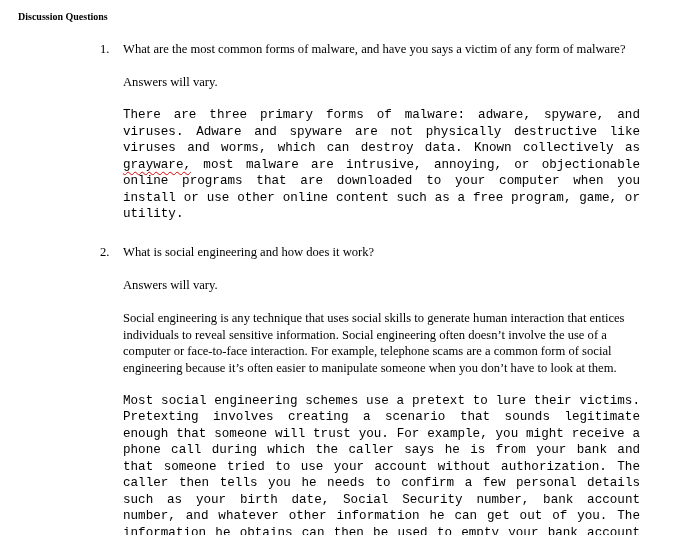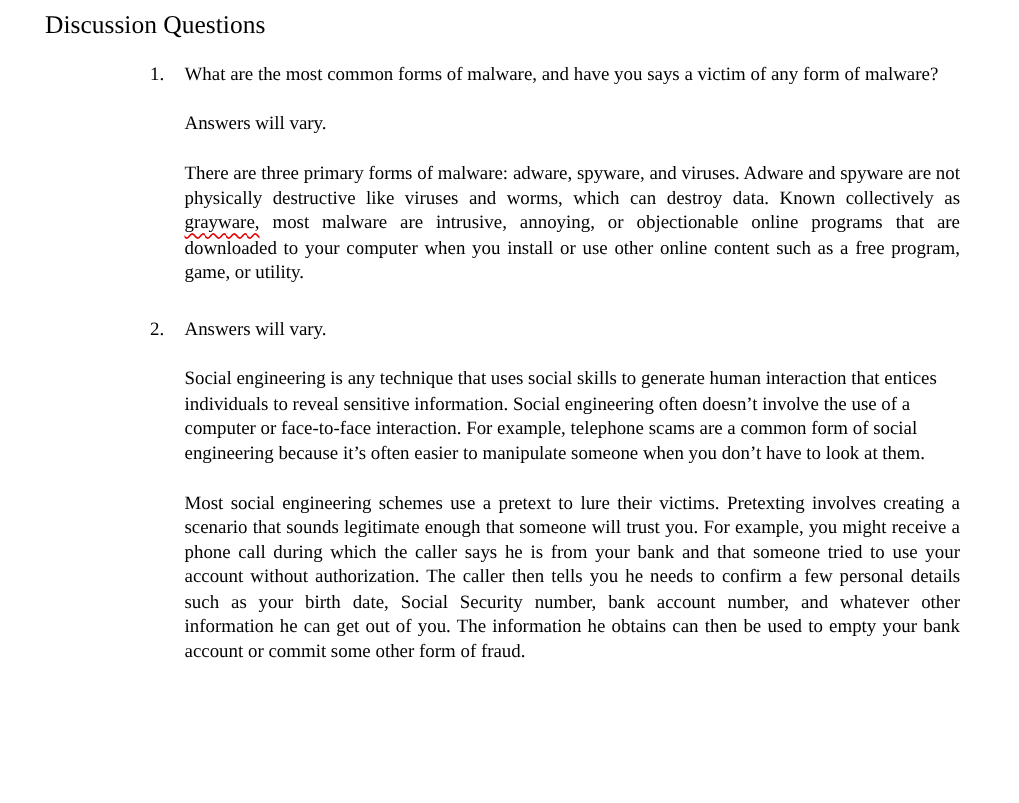--- a/index.html
+++ b/index.html
@@ -12,24 +12,24 @@
     font-family: "Liberation Serif", "DejaVu Serif", serif;
     color: var(--text, #000000);
   }
   .page {
     box-sizing: border-box;
     width: 679px;
     height: 535px;
     padding: 8px 39px 0 18px;
   }
   .doc-title {
-    font-size: 17px;
-    font-weight: normal;
+    font-size: 10px;
+    font-weight: bold;
     line-height: 17px;
-    margin: 0 0 16px 12px;
+    margin: 0 0 16px 0;
   }
   .qlist {
     margin-left: 82px;
   }
   .qitem {
     display: flex;
     align-items: flex-start;
   }
   .qitem + .qitem {
     margin-top: 5px;
@@ -43,20 +43,21 @@
     flex: 1 1 auto;
     min-width: 0;
   }
   p {
     margin: 0 0 16.5px 0;
     font-size: 12.6px;
     line-height: 16.5px;
   }
   p.justify {
     text-align: justify;
+    font-family: Liberation Mono, monospace;
   }
   .spellcheck {
     text-decoration: underline wavy var(--spellcheck, #e60000) 1px;
     text-underline-offset: 3px;
     text-decoration-skip-ink: none;
   }
 </style>
 </head>
 <body>
 
@@ -71,20 +72,21 @@
       <div class="qbody">
         <p>What are the most common forms of malware, and have you says a victim of any form of malware?</p>
         <p>Answers will vary.</p>
         <p class="justify"><span>There are three primary forms of malware: adware, spyware, and viruses. Adware and spyware are not physically destructive like viruses and worms, which can destroy data. Known collectively as </span><span class="spellcheck">grayware,</span><span> most malware are intrusive, annoying, or objectionable online programs that are downloaded to your computer when you install or use other online content such as a free program, game, or utility.</span></p>
       </div>
     </div>
 
     <div class="qitem">
       <span class="qnum">2.</span>
       <div class="qbody">
+        <p>What is social engineering and how does it work?</p>
         <p>Answers will vary.</p>
         <p>Social engineering is any technique that uses social skills to generate human interaction that entices individuals to reveal sensitive information. Social engineering often doesn’t involve the use of a computer or face-to-face interaction. For example, telephone scams are a common form of social engineering because it’s often easier to manipulate someone when you don’t have to look at them.</p>
         <p class="justify">Most social engineering schemes use a pretext to lure their victims. Pretexting involves creating a scenario that sounds legitimate enough that someone will trust you. For example, you might receive a phone call during which the caller says he is from your bank and that someone tried to use your account without authorization. The caller then tells you he needs to confirm a few personal details such as your birth date, Social Security number, bank account number, and whatever other information he can get out of you. The information he obtains can then be used to empty your bank account or commit some other form of fraud.</p>
       </div>
     </div>
 
   </div>
 </div>
 
 </body></html>

